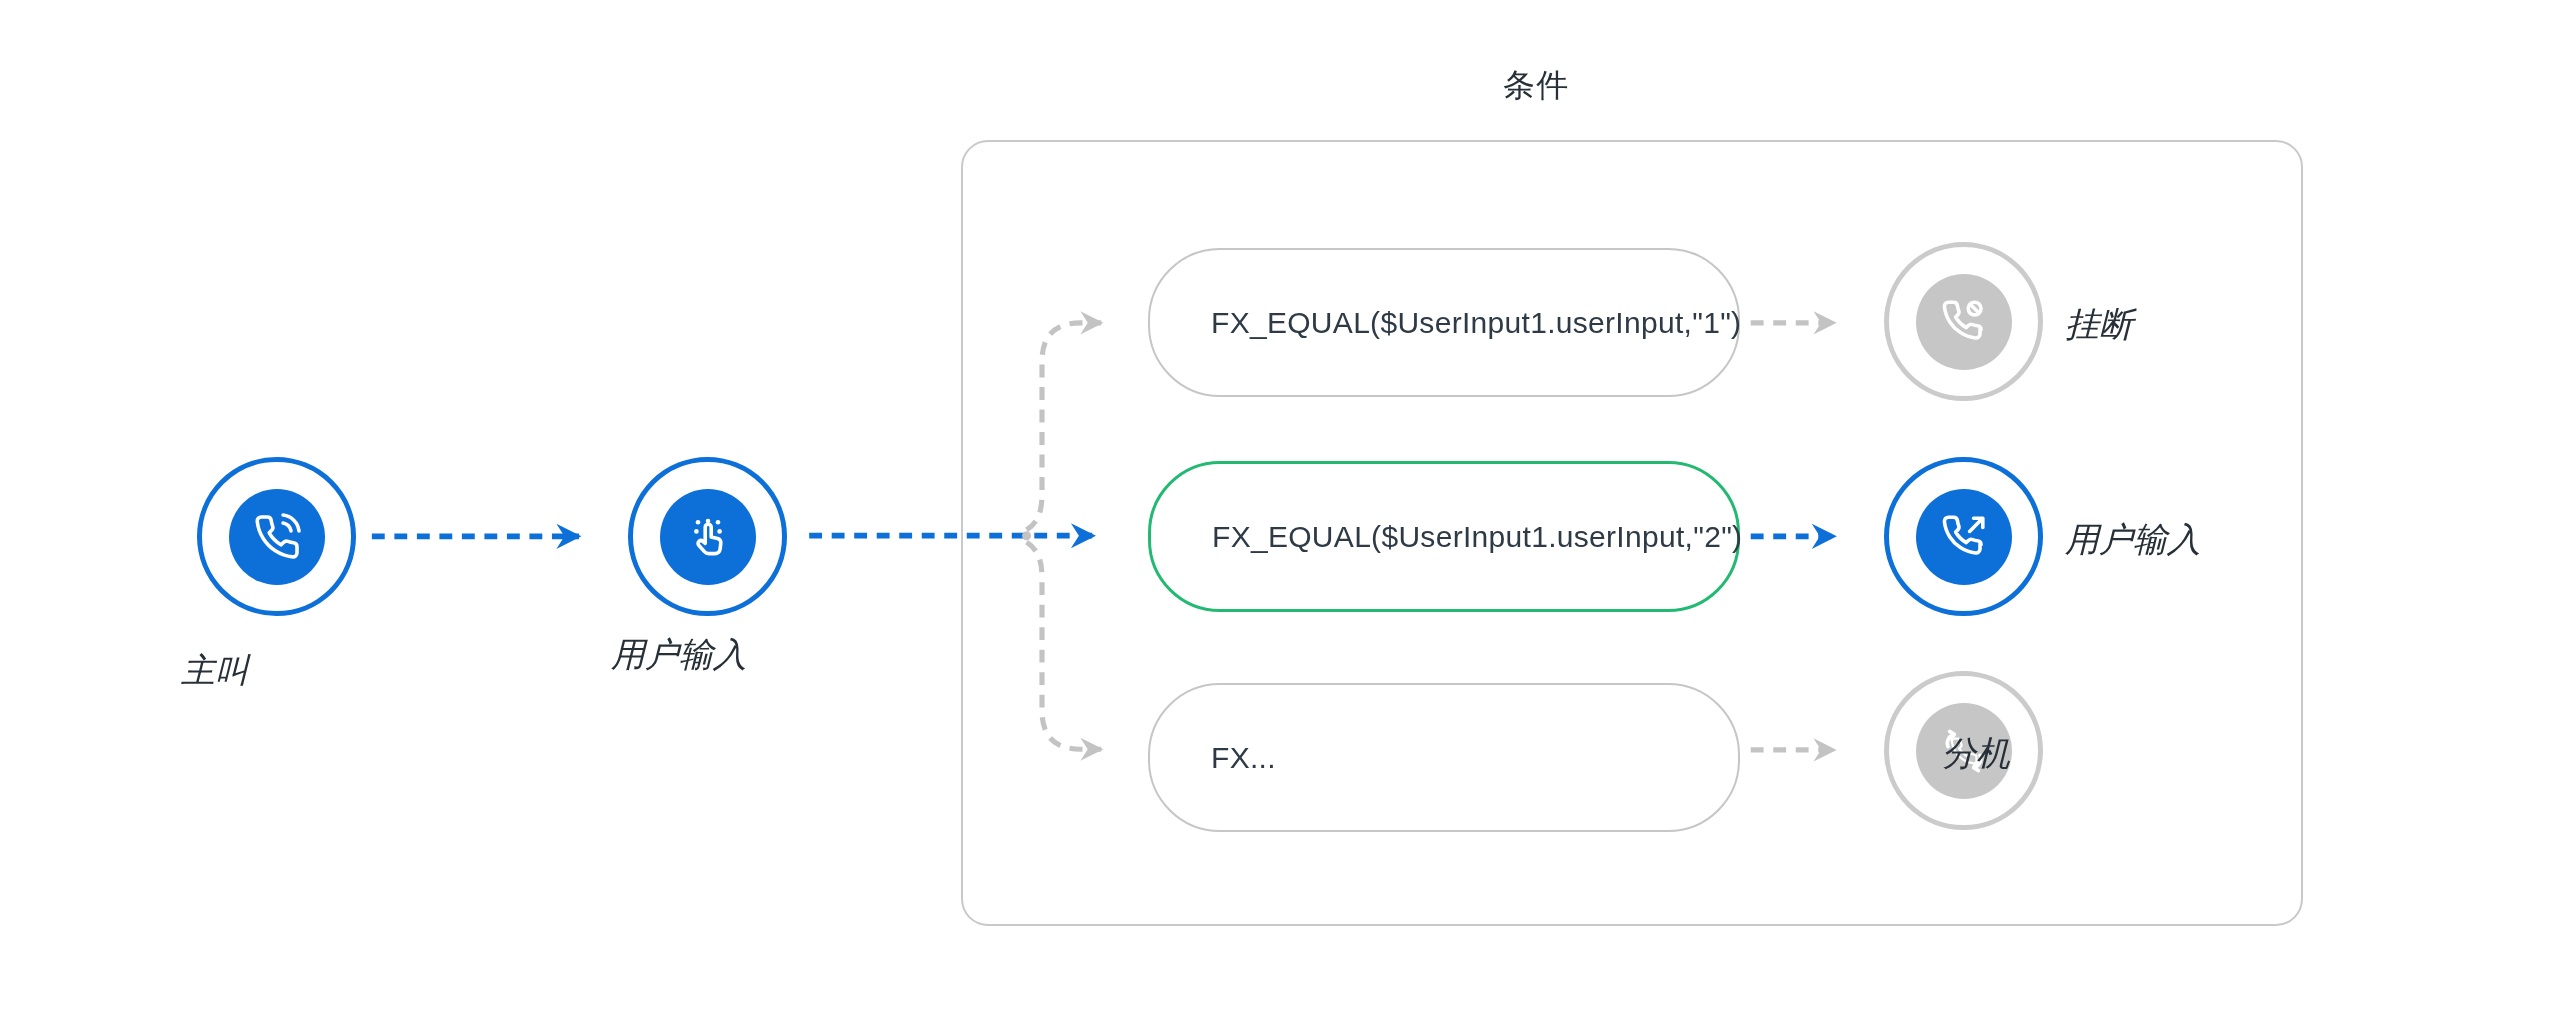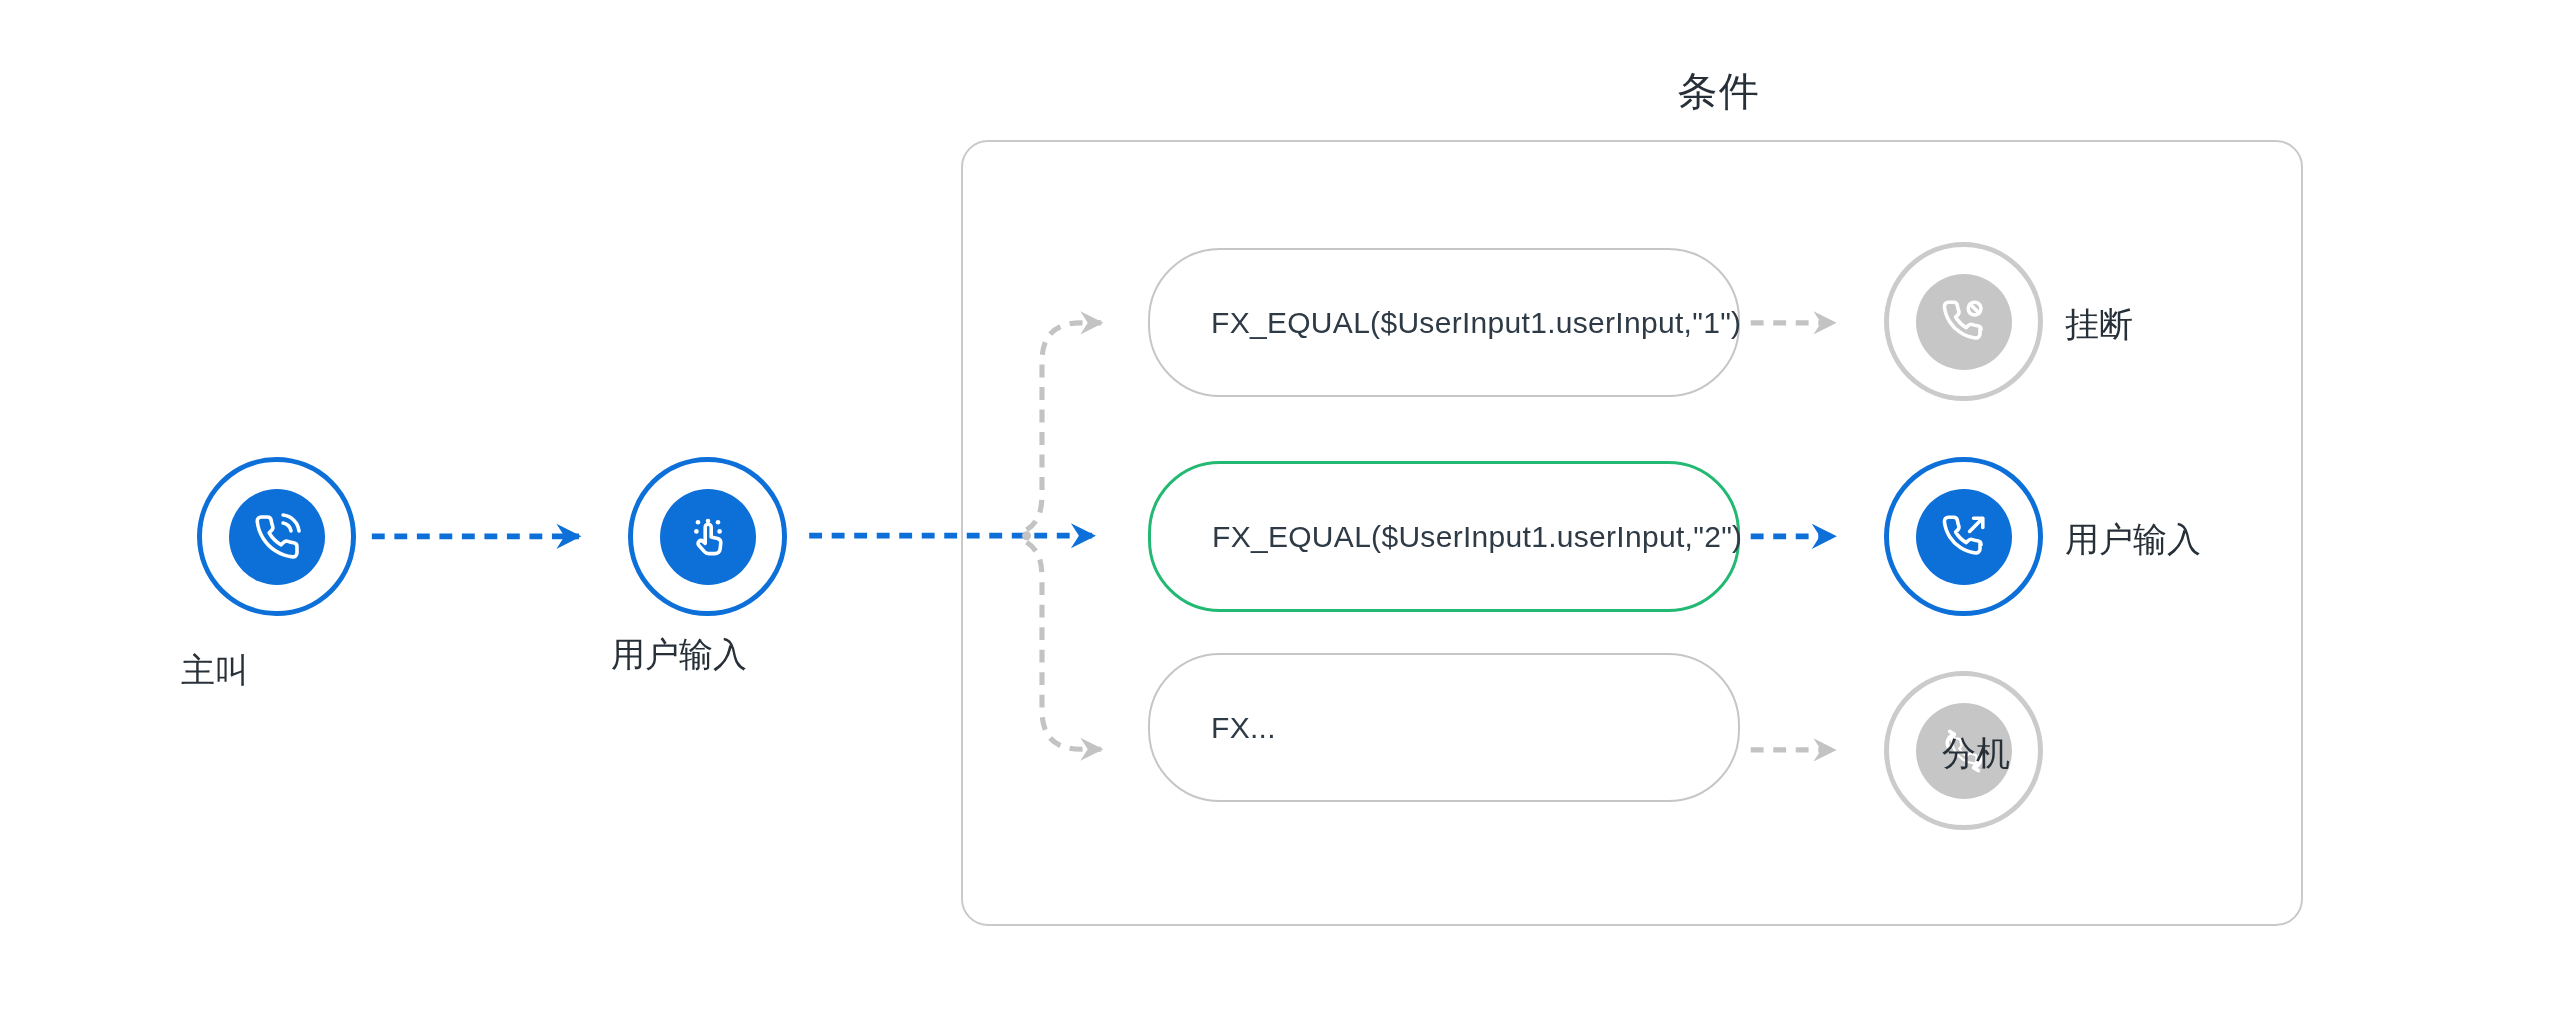--- a/index.html
+++ b/index.html
@@ -9,41 +9,41 @@
   }
   .connectors{position:absolute;left:0;top:0;width:2576px;height:1020px;}
   .c-blue{stroke:#0d6fd8;stroke-width:9;stroke-dasharray:20 15;fill:none;}
   .c-gray{stroke:#c3c3c3;stroke-width:8;stroke-dasharray:20 15;fill:none;}
 
   .group-box{
     position:absolute;left:961px;top:140px;width:1342px;height:786px;
     border:2.6px solid #c9c9c9;border-radius:27px;background:transparent;box-sizing:border-box;
   }
   .group-title{
-    position:absolute;left:1503px;top:64px;width:257px;text-align:right;
-    font-size:40px;font-weight:500;color:#273038;letter-spacing:1.3px;
+    position:absolute;left:1503px;top:64px;width:257px;text-align:left;
+    font-size:32px;font-weight:500;color:#273038;letter-spacing:1.3px;
   }
 
   .node{
     position:absolute;width:159px;height:159px;border-radius:50%;
     border:5.8px solid #0d6fd8;box-sizing:border-box;background:#ffffff;
     display:flex;align-items:center;justify-content:center;
   }
   .node .node-inner{
     width:96px;height:96px;border-radius:50%;background:#0d6fd8;
     display:flex;align-items:center;justify-content:center;
   }
   .node.gray{border-color:#cbcbcb;}
   .node.gray .node-inner{background:#c6c6c6;}
   .node svg{width:48px;height:48px;stroke:#ffffff;stroke-width:1.8;fill:none;
     stroke-linecap:round;stroke-linejoin:round;}
   .node svg .dot{fill:#ffffff;stroke:none;}
 
   .node-label{
-    position:absolute;font-size:34px;font-weight:500;color:#273038;white-space:nowrap;
+    position:absolute;font-size:34px;font-weight:500;color:#273038;white-space:nowrap;font-style:italic;
   }
   .node-label.center{width:193px;text-align:left;}
 
   .pill{
     position:absolute;left:1148px;width:592px;height:149px;box-sizing:border-box;
     border:2.6px solid #c6c6c6;border-radius:72px;background:#ffffff;
     display:flex;align-items:center;padding-left:61px;
     font-size:30px;color:#2e3b46;letter-spacing:0.3px;white-space:nowrap;
   }
   .pill.selected{border:3.2px solid #23b973;}
@@ -102,21 +102,21 @@
         <circle class="dot" cx="6.2" cy="9.2" r="1.15"></circle>
         <circle class="dot" cx="17.8" cy="9.2" r="1.15"></circle>
         <path d="M10.6 13.8V7.1a1.5 1.5 0 0 1 3 0v4.9l3.2.74a2.1 2.1 0 0 1 1.6 2.28l-.34 3a2.6 2.6 0 0 1-2.58 2.3h-3.1a2.9 2.9 0 0 1-2.17-.98l-2.83-3.2a1.37 1.37 0 0 1 .1-1.93 1.45 1.45 0 0 1 1.94-.04l1.18 1z"></path>
       </svg>
     </div>
   </div>
   <div class="node-label center" style="left:611px;top:632px">用户输入</div>
 
   <div class="pill" style="top:248px">FX_EQUAL($UserInput1.userInput,"1")</div>
   <div class="pill selected" style="top:461px;height:151px">FX_EQUAL($UserInput1.userInput,"2")</div>
-  <div class="pill" style="top:653px">FX...</div>
+  <div class="pill" style="top:683px">FX...</div>
 
   <div class="node gray" style="left:1884px;top:242px">
     <div class="node-inner">
       <svg viewBox="0 0 24 24">
         <path d="M20 15.46v2.53a2 2 0 0 1-2.18 2 17.5 17.5 0 0 1-7.6-2.71 17.2 17.2 0 0 1-5.3-5.3A17.5 17.5 0 0 1 2.21 4.3 2 2 0 0 1 4.2 2.12h2.53a2 2 0 0 1 2 1.72c.11.85.32 1.68.62 2.48a2 2 0 0 1-.45 2.11l-1.07 1.07a14 14 0 0 0 5.3 5.3l1.07-1.07a2 2 0 0 1 2.11-.45c.8.3 1.63.51 2.48.62a2 2 0 0 1 1.72 2z"></path>
         <circle cx="17.3" cy="5.3" r="3.2"></circle>
         <line x1="15.1" y1="3.1" x2="19.5" y2="7.5"></line>
       </svg>
     </div>
   </div>

